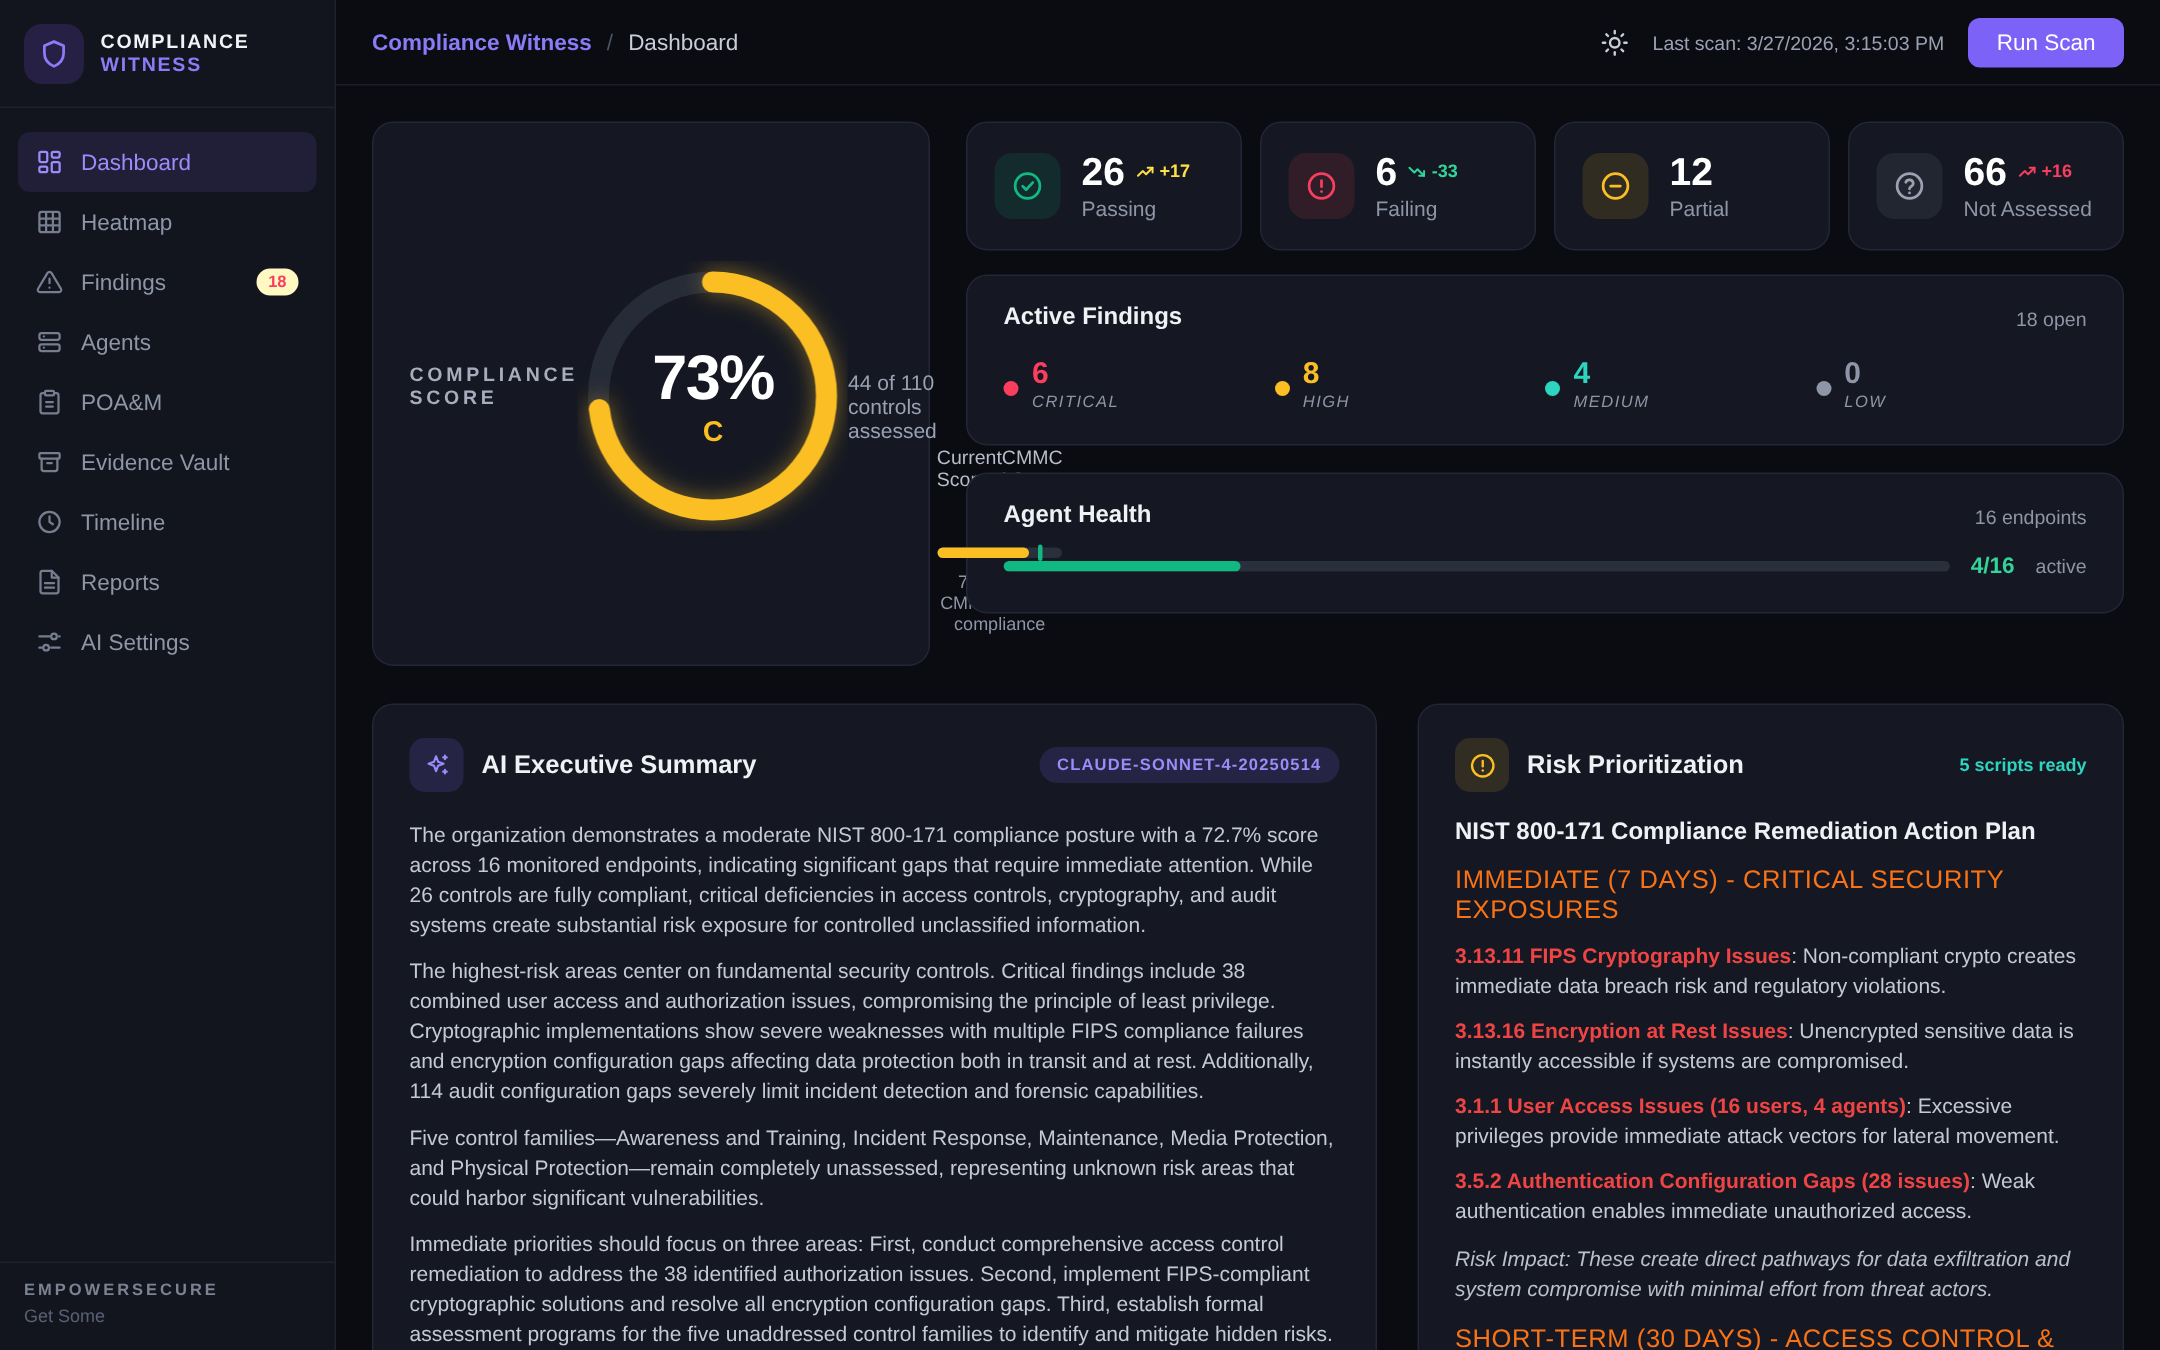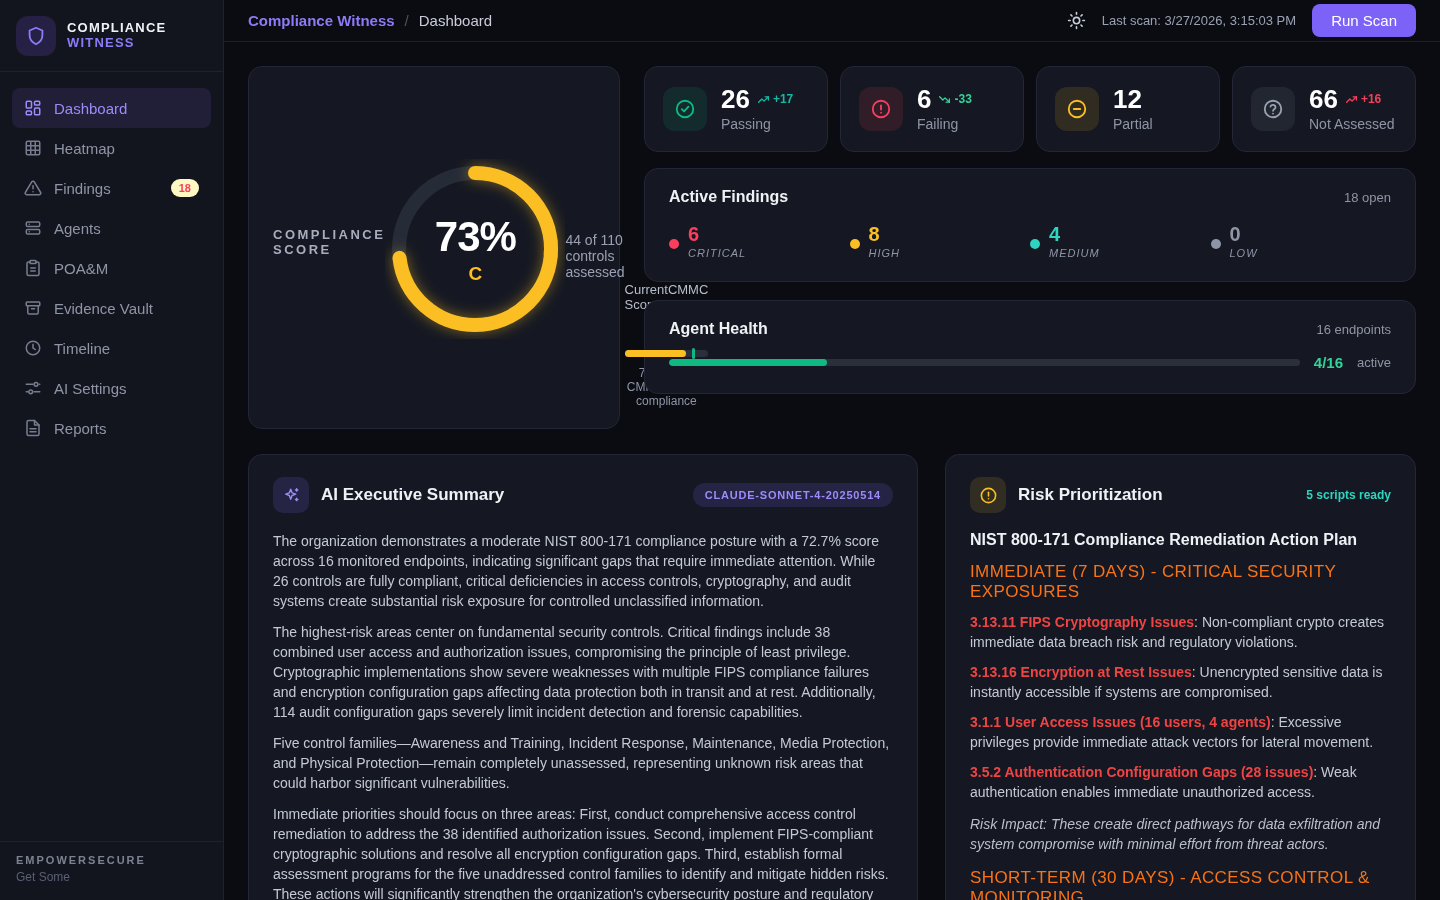--- a/index.html
+++ b/index.html
@@ -35,21 +35,21 @@
     background:#fef9c3; color:#fb3e5e; font-size:11px; font-weight:700;
     padding:3px 8px; border-radius:999px;
   }
   .sidebar-footer { border-top:1px solid #1e222e; padding:12px 16px 16px 16px; }
   .footer-title { font-size:11px; letter-spacing:2px; color:#7b8292; font-weight:600; margin-bottom:4px; }
   .footer-sub { font-size:12px; color:#596074; }
 
   
   .main { flex:1; display:flex; flex-direction:column; min-width:0; }
   .topbar {
-    height:42px; flex:none; display:flex; align-items:center; justify-content:space-between;
+    height:57px; flex:none; display:flex; align-items:center; justify-content:space-between;
     padding:0 24px; border-bottom:1px solid #1b1f2a;
   }
   .breadcrumb { display:flex; align-items:center; gap:10px; font-size:15px; }
   .bc-root { color:#8b7bf7; font-weight:700; cursor:pointer; }
   .bc-sep { color:#4b5563; }
   .bc-current { color:#c8cdd8; }
   .topbar-right { display:flex; align-items:center; gap:16px; }
   .theme-toggle { color:#c8cdd8; cursor:pointer; display:flex; }
   .last-scan { font-size:13px; color:#9aa1b2; }
   .run-scan-btn {
@@ -213,41 +213,41 @@
       <span class="ni">
           <svg width="18" height="18" viewBox="0 0 24 24" fill="none" stroke="currentColor" stroke-width="2" stroke-linecap="round">
             <circle cx="12" cy="12" r="9"></circle>
             <polyline points="12 7 12 12 15 14"></polyline>
           </svg>
         </span>
       <span class="nav-label">Timeline</span>
     </div>
     <div class="nav-item">
       <span class="ni">
+          <svg width="18" height="18" viewBox="0 0 24 24" fill="none" stroke="currentColor" stroke-width="2" stroke-linecap="round" stroke-linejoin="round">
+            <path d="M14 2H6a2 2 0 0 0-2 2v16a2 2 0 0 0 2 2h12a2 2 0 0 0 2-2V8z"></path>
+            <polyline points="14 2 14 8 20 8"></polyline>
+            <line x1="8" y1="13" x2="16" y2="13"></line>
+            <line x1="8" y1="17" x2="16" y2="17"></line>
+          </svg>
+        </span>
+      <span class="nav-label">Reports</span>
+    </div>
+    <div class="nav-item">
+      <span class="ni">
           <svg width="18" height="18" viewBox="0 0 24 24" fill="none" stroke="currentColor" stroke-width="2" stroke-linecap="round">
             <line x1="3" y1="7" x2="12" y2="7"></line>
             <circle cx="16" cy="7" r="2.5"></circle>
             <line x1="20.5" y1="7" x2="21" y2="7"></line>
             <line x1="3" y1="17" x2="5" y2="17"></line>
             <circle cx="9" cy="17" r="2.5"></circle>
             <line x1="13.5" y1="17" x2="21" y2="17"></line>
           </svg>
         </span>
       <span class="nav-label">AI Settings</span>
-    </div>
-    <div class="nav-item">
-      <span class="ni">
-          <svg width="18" height="18" viewBox="0 0 24 24" fill="none" stroke="currentColor" stroke-width="2" stroke-linecap="round" stroke-linejoin="round">
-            <path d="M14 2H6a2 2 0 0 0-2 2v16a2 2 0 0 0 2 2h12a2 2 0 0 0 2-2V8z"></path>
-            <polyline points="14 2 14 8 20 8"></polyline>
-            <line x1="8" y1="13" x2="16" y2="13"></line>
-            <line x1="8" y1="17" x2="16" y2="17"></line>
-          </svg>
-        </span>
-      <span class="nav-label">Reports</span>
     </div>
   </nav>
 
   <div class="sidebar-footer">
     <div class="footer-title">EMPOWERSECURE</div>
     <div class="footer-sub">Get Some</div>
   </div>
 </aside>
 
 <div class="main">
@@ -310,21 +310,21 @@
           <section class="card stat-card">
             <div class="stat-icon-box" style="background: rgba(16, 185, 129, 0.12); color: rgb(16, 185, 129);">
               <svg width="22" height="22" viewBox="0 0 24 24" fill="none" stroke="currentColor" stroke-width="2" stroke-linecap="round" stroke-linejoin="round">
                   <circle cx="12" cy="12" r="9"></circle>
                   <polyline points="8.5 12.2 11 14.7 15.8 9.5"></polyline>
                 </svg>
             </div>
             <div class="stat-main">
               <div class="stat-top">
                 <span class="stat-value">26</span>
-                <span class="stat-trend" style="color: #14b8a6; align-items: center;">
+                <span class="stat-trend" style="color: #fde047; align-items: center;">
                   <svg width="13" height="13" viewBox="0 0 24 24" fill="none" stroke="currentColor" stroke-width="2.4" stroke-linecap="round" stroke-linejoin="round">
                       <polyline points="3 17 9 11 13 15 21 7"></polyline>
                       <polyline points="15 7 21 7 21 13"></polyline>
                     </svg>
                   <span>+17</span>
                 </span>
               </div>
               <div class="stat-label">Passing</div>
             </div>
           </section>

